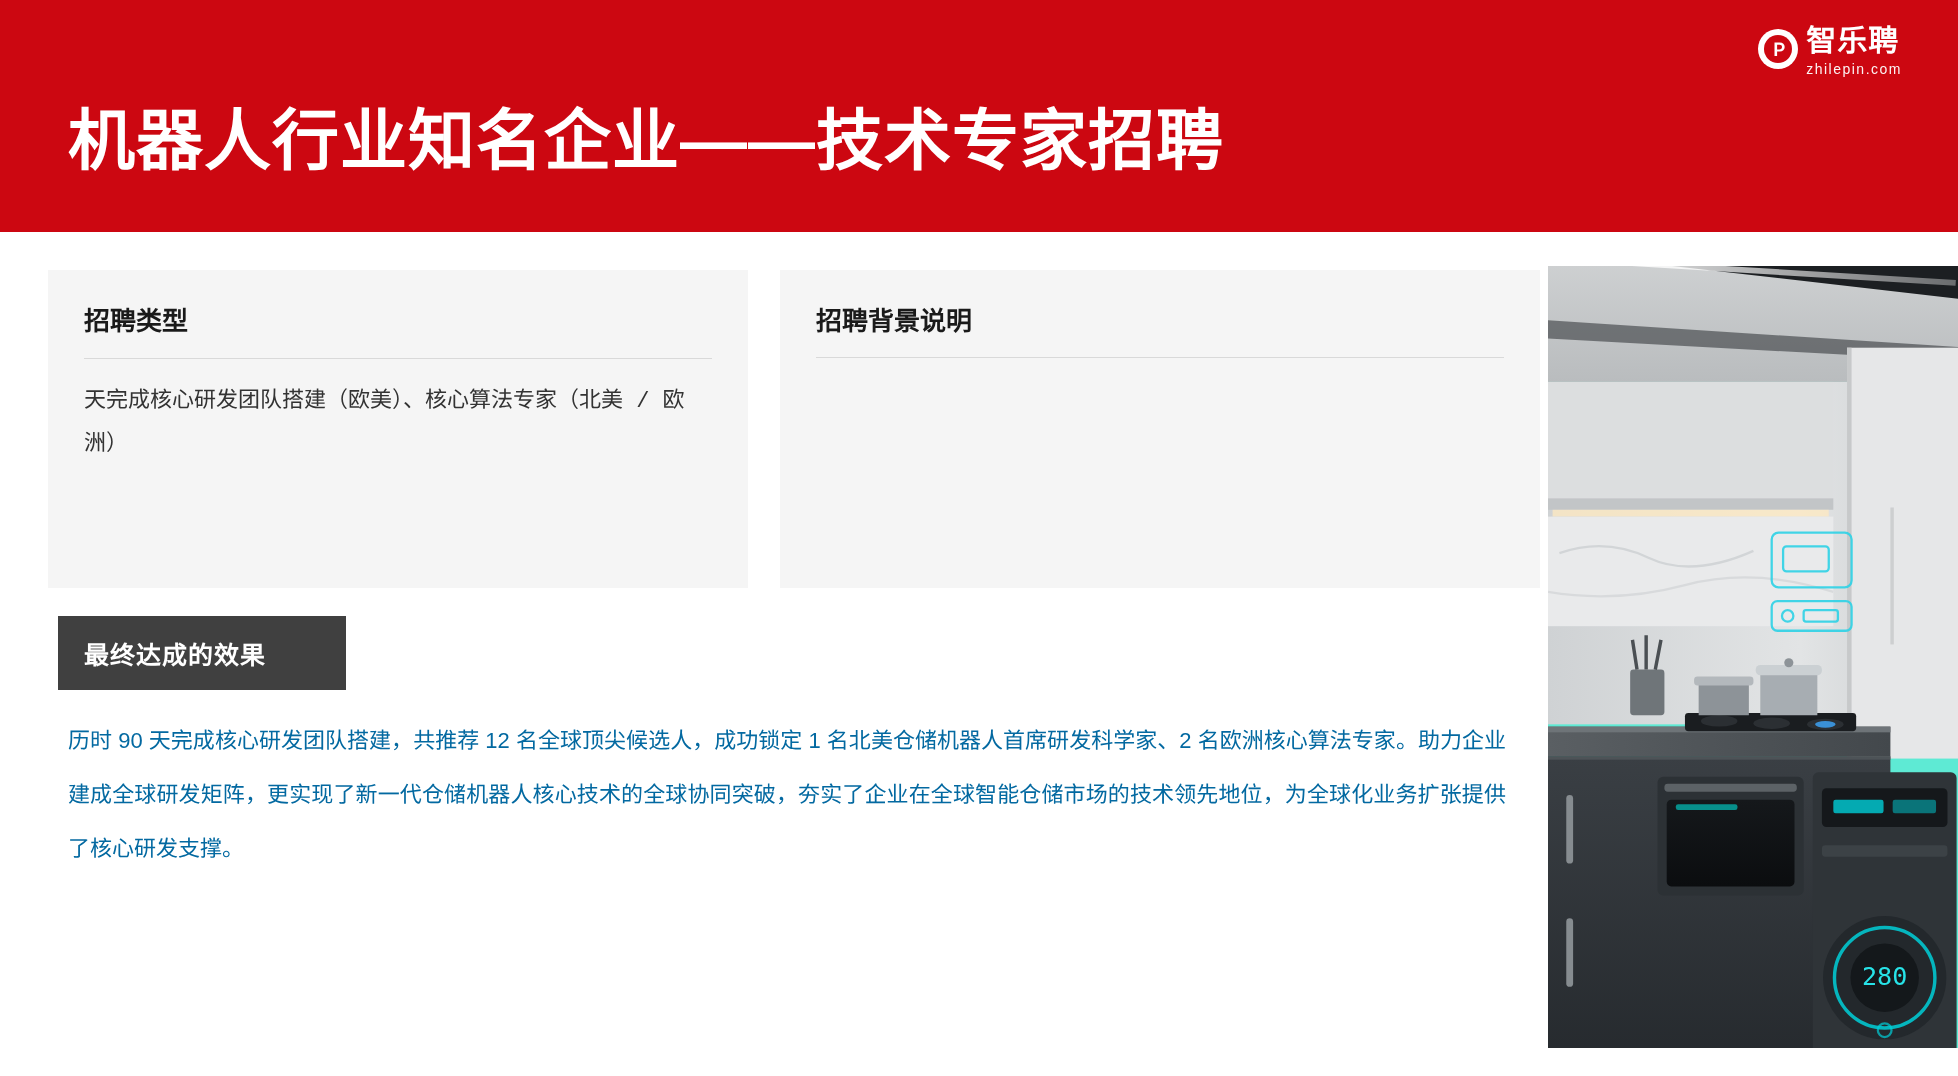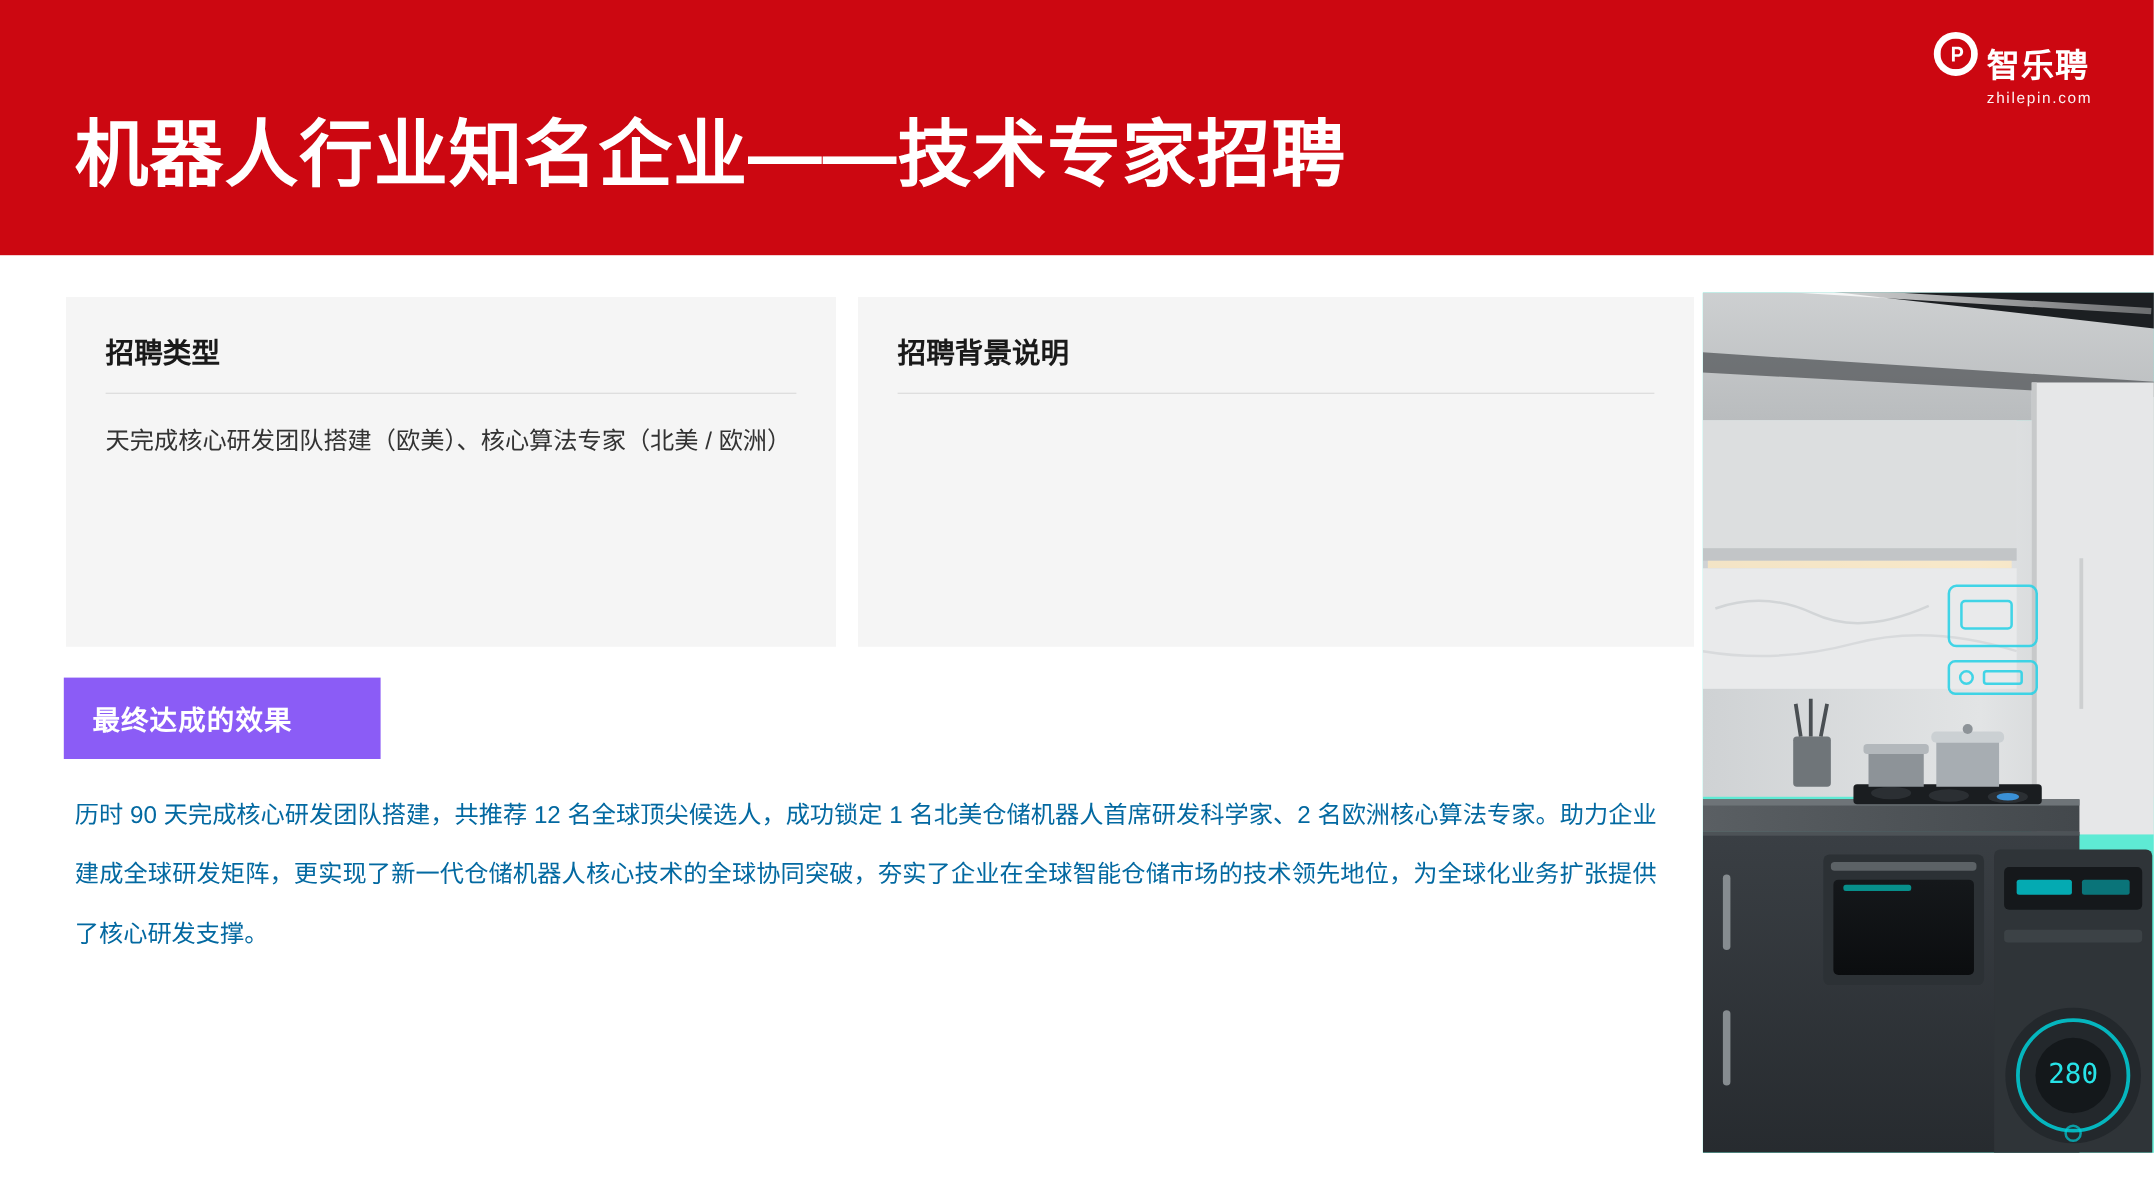--- a/index.html
+++ b/index.html
@@ -57,21 +57,20 @@
     display: flex;
     flex-direction: column;
     align-items: flex-start;
     line-height: 1;
   }
   .logo-name {
     font-size: 30px;
     font-weight: bold;
     color: #ffffff;
     letter-spacing: 1px;
-    margin-top: 20px;
   }
   .logo-domain {
     font-size: 14px;
     color: #ffffff;
     letter-spacing: 1.5px;
     margin-top: 6px;
     opacity: .95;
     text-align: right;
   }
 
@@ -82,24 +81,25 @@
     height: 844px;
   }
 
   .card {
     position: absolute;
     background: #f5f5f5;
     box-sizing: border-box;
     padding: 30px 36px 34px 36px;
   }
   .card-type {
-    left: 60px;
+    left: 48px;
     top: 38px;
     width: 700px;
     height: 318px;
+    font-family: Liberation Mono, monospace;
   }
   .card-bg {
     left: 780px;
     top: 38px;
     width: 760px;
     height: 318px;
   }
   .card-title {
     font-size: 26px;
     font-weight: bold;
@@ -118,21 +118,21 @@
     line-height: 2.0;
   }
 
   
   .result-badge {
     position: absolute;
     left: 58px;
     top: 384px;
     width: 288px;
     height: 74px;
-    background: #8b5cf6;
+    background: #404040;
     color: #ffffff;
     font-size: 25px;
     font-weight: bold;
     display: flex;
     align-items: center;
     padding-left: 26px;
     box-sizing: border-box;
     letter-spacing: 1px;
   }
   .result-text {

